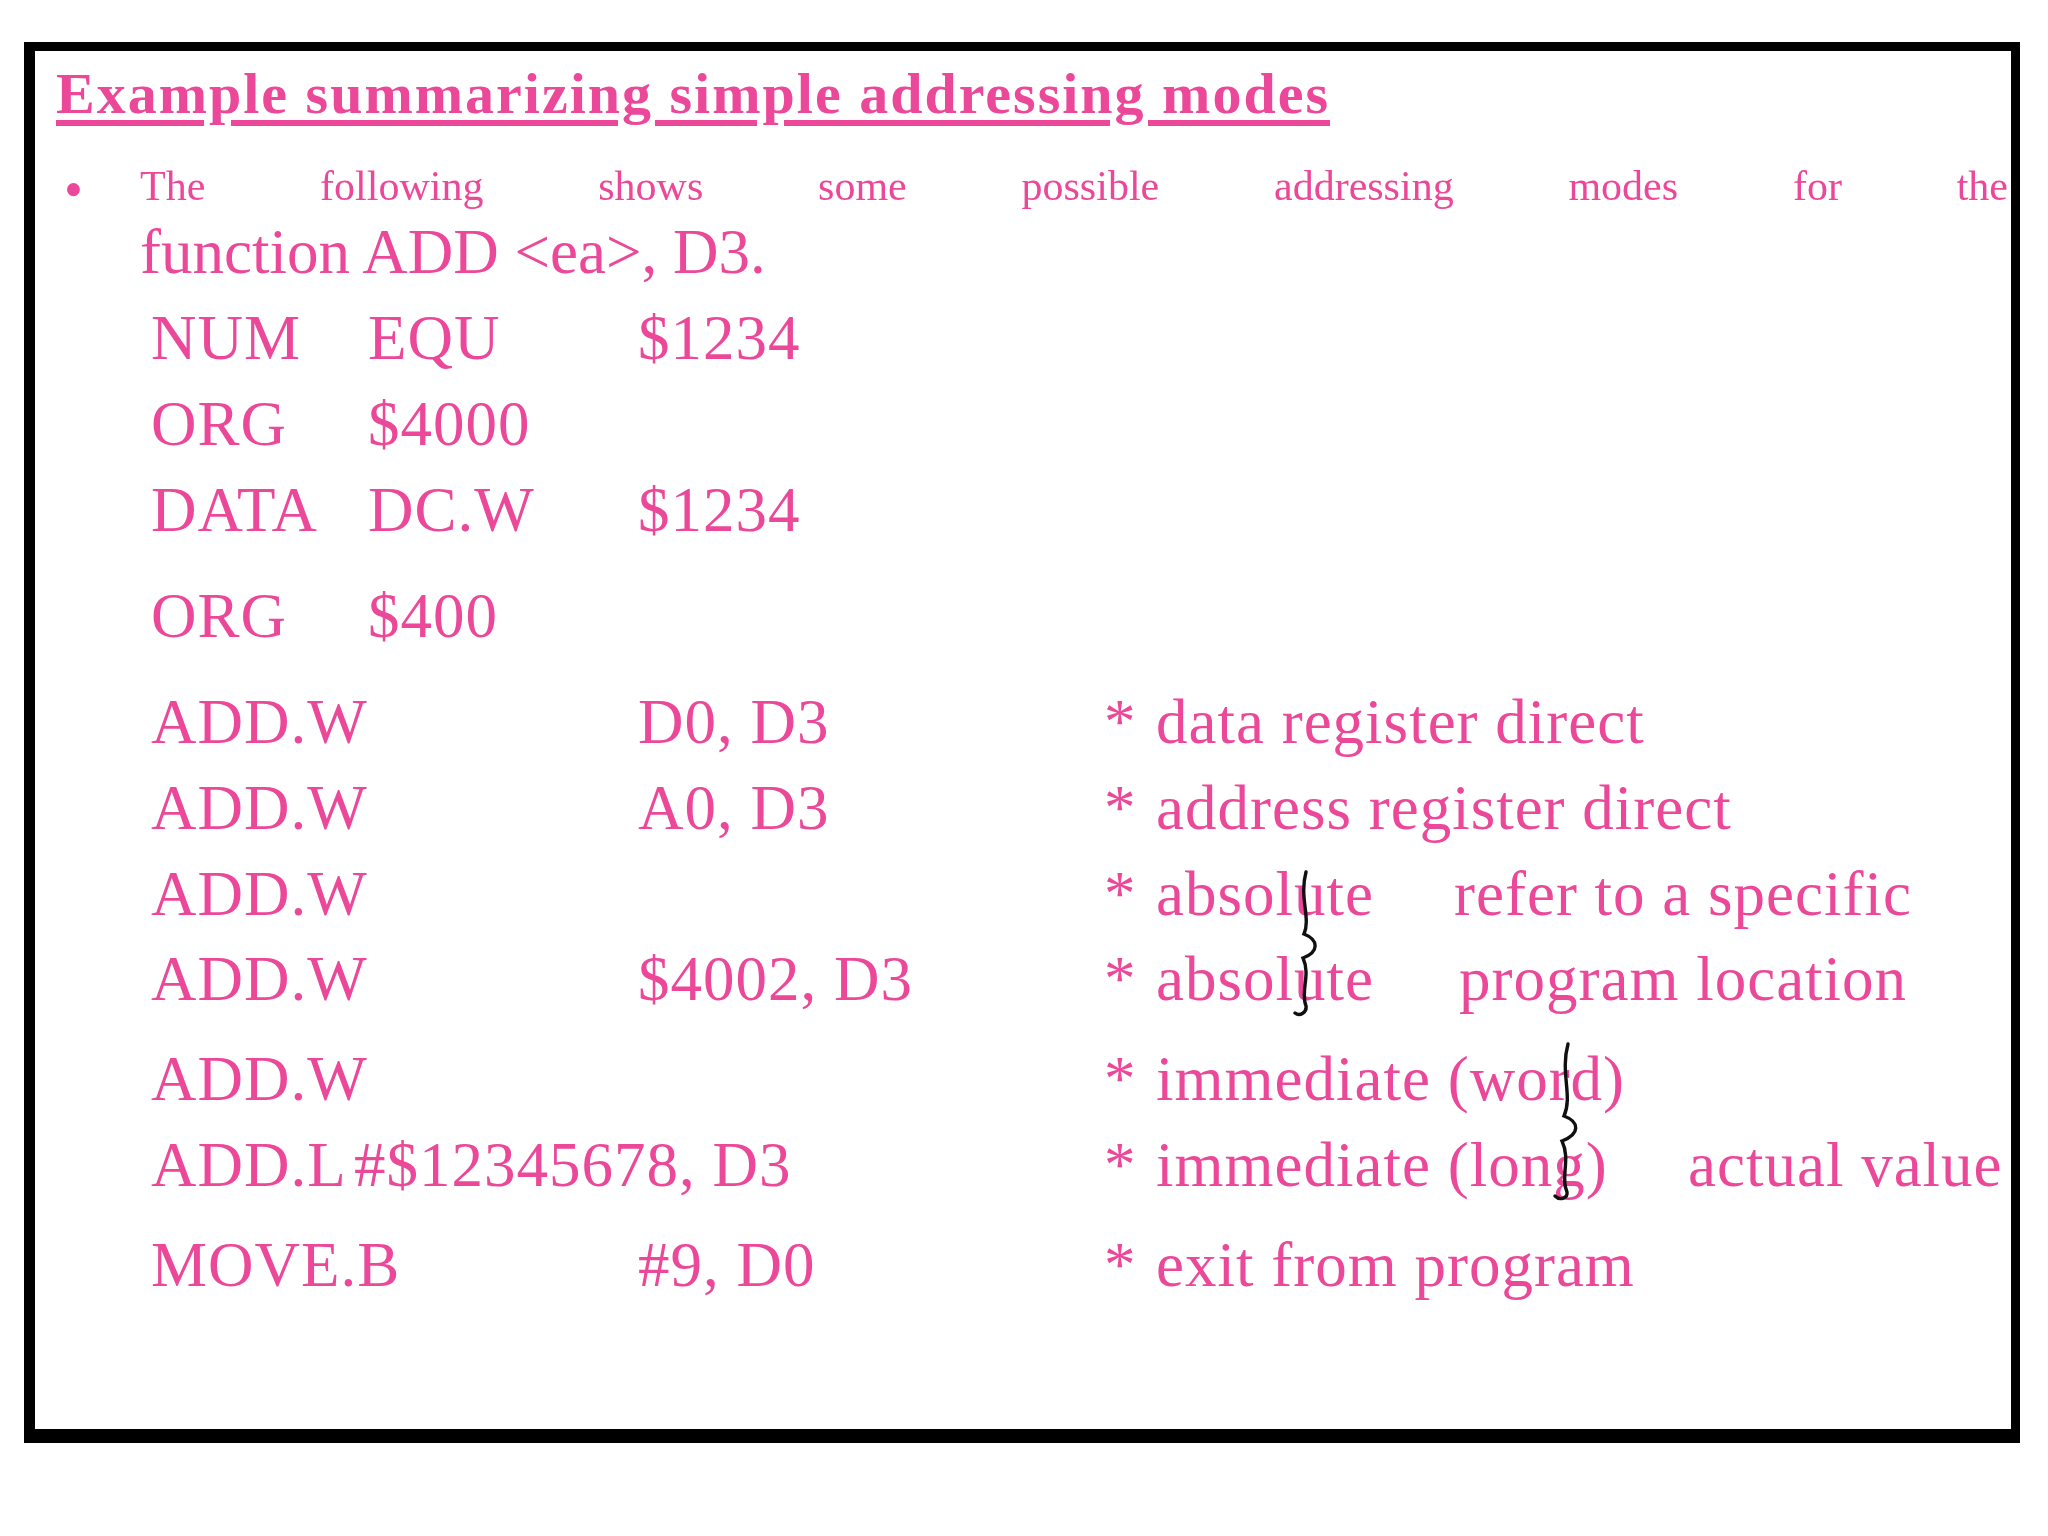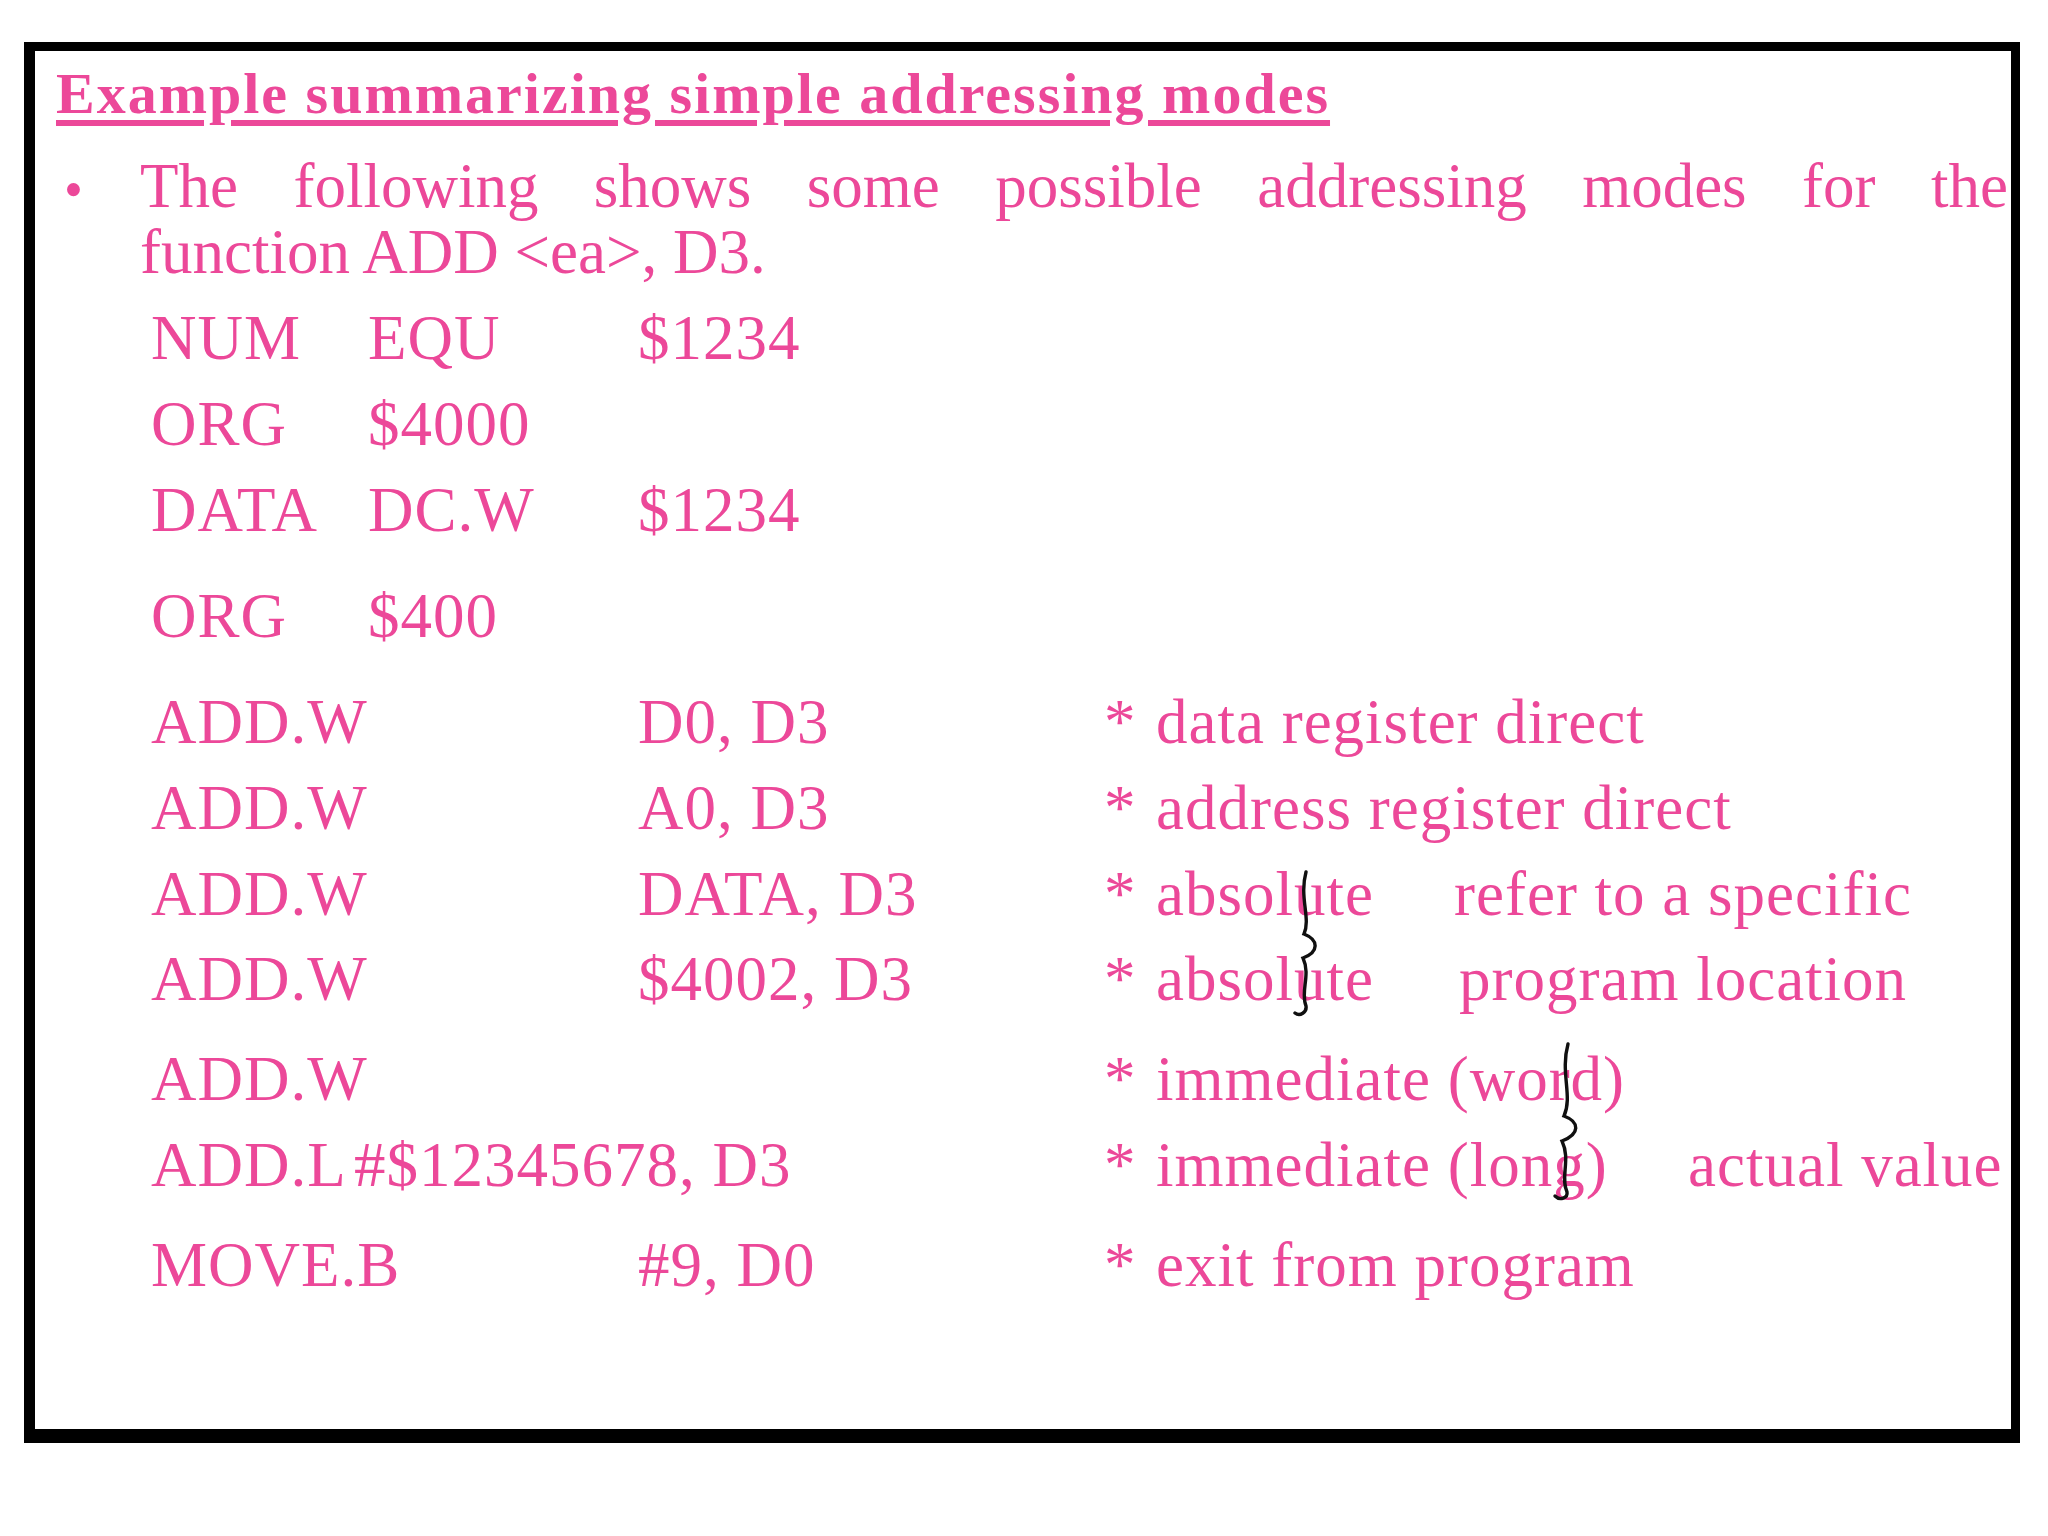--- a/index.html
+++ b/index.html
@@ -46,21 +46,21 @@
     left: 64px;
     top: 158px;
     font-size: 54px;
     line-height: 64px;
   }
   .para-line1 {
     position: absolute;
     left: 140px;
     top: 154px;
     width: 1868px;
-    font-size: 63px;
+    font-size: 42px;
     line-height: 64px;
     text-align: justify;
     text-align-last: justify;
     white-space: nowrap;
   }
   .para-line2 {
     position: absolute;
     left: 140px;
     top: 220px;
     font-size: 63px;
@@ -133,21 +133,20 @@
 
   <div class="row" style="top:776px">
     <span class="cell" style="left:135px">ADD.W</span>
     <span class="cell" style="left:622px">A0, D3</span>
     <span class="cell" style="left:1088px">*</span>
     <span class="cell" style="left:1140px">address register direct</span>
   </div>
 
   <div class="row" style="top:862px">
     <span class="cell" style="left:135px">ADD.W</span>
-    <span class="cell" style="left:622px">DATA, D3</span>
     <span class="cell" style="left:1088px">*</span>
     <span class="cell" style="left:1140px">absolute</span>
     <span class="cell" style="left:1438px">refer to a specific</span>
   </div>
 
   <div class="row" style="top:947px">
     <span class="cell" style="left:135px">ADD.W</span>
     <span class="cell" style="left:622px">$4002, D3</span>
     <span class="cell" style="left:1088px">*</span>
     <span class="cell" style="left:1140px">absolute</span>

